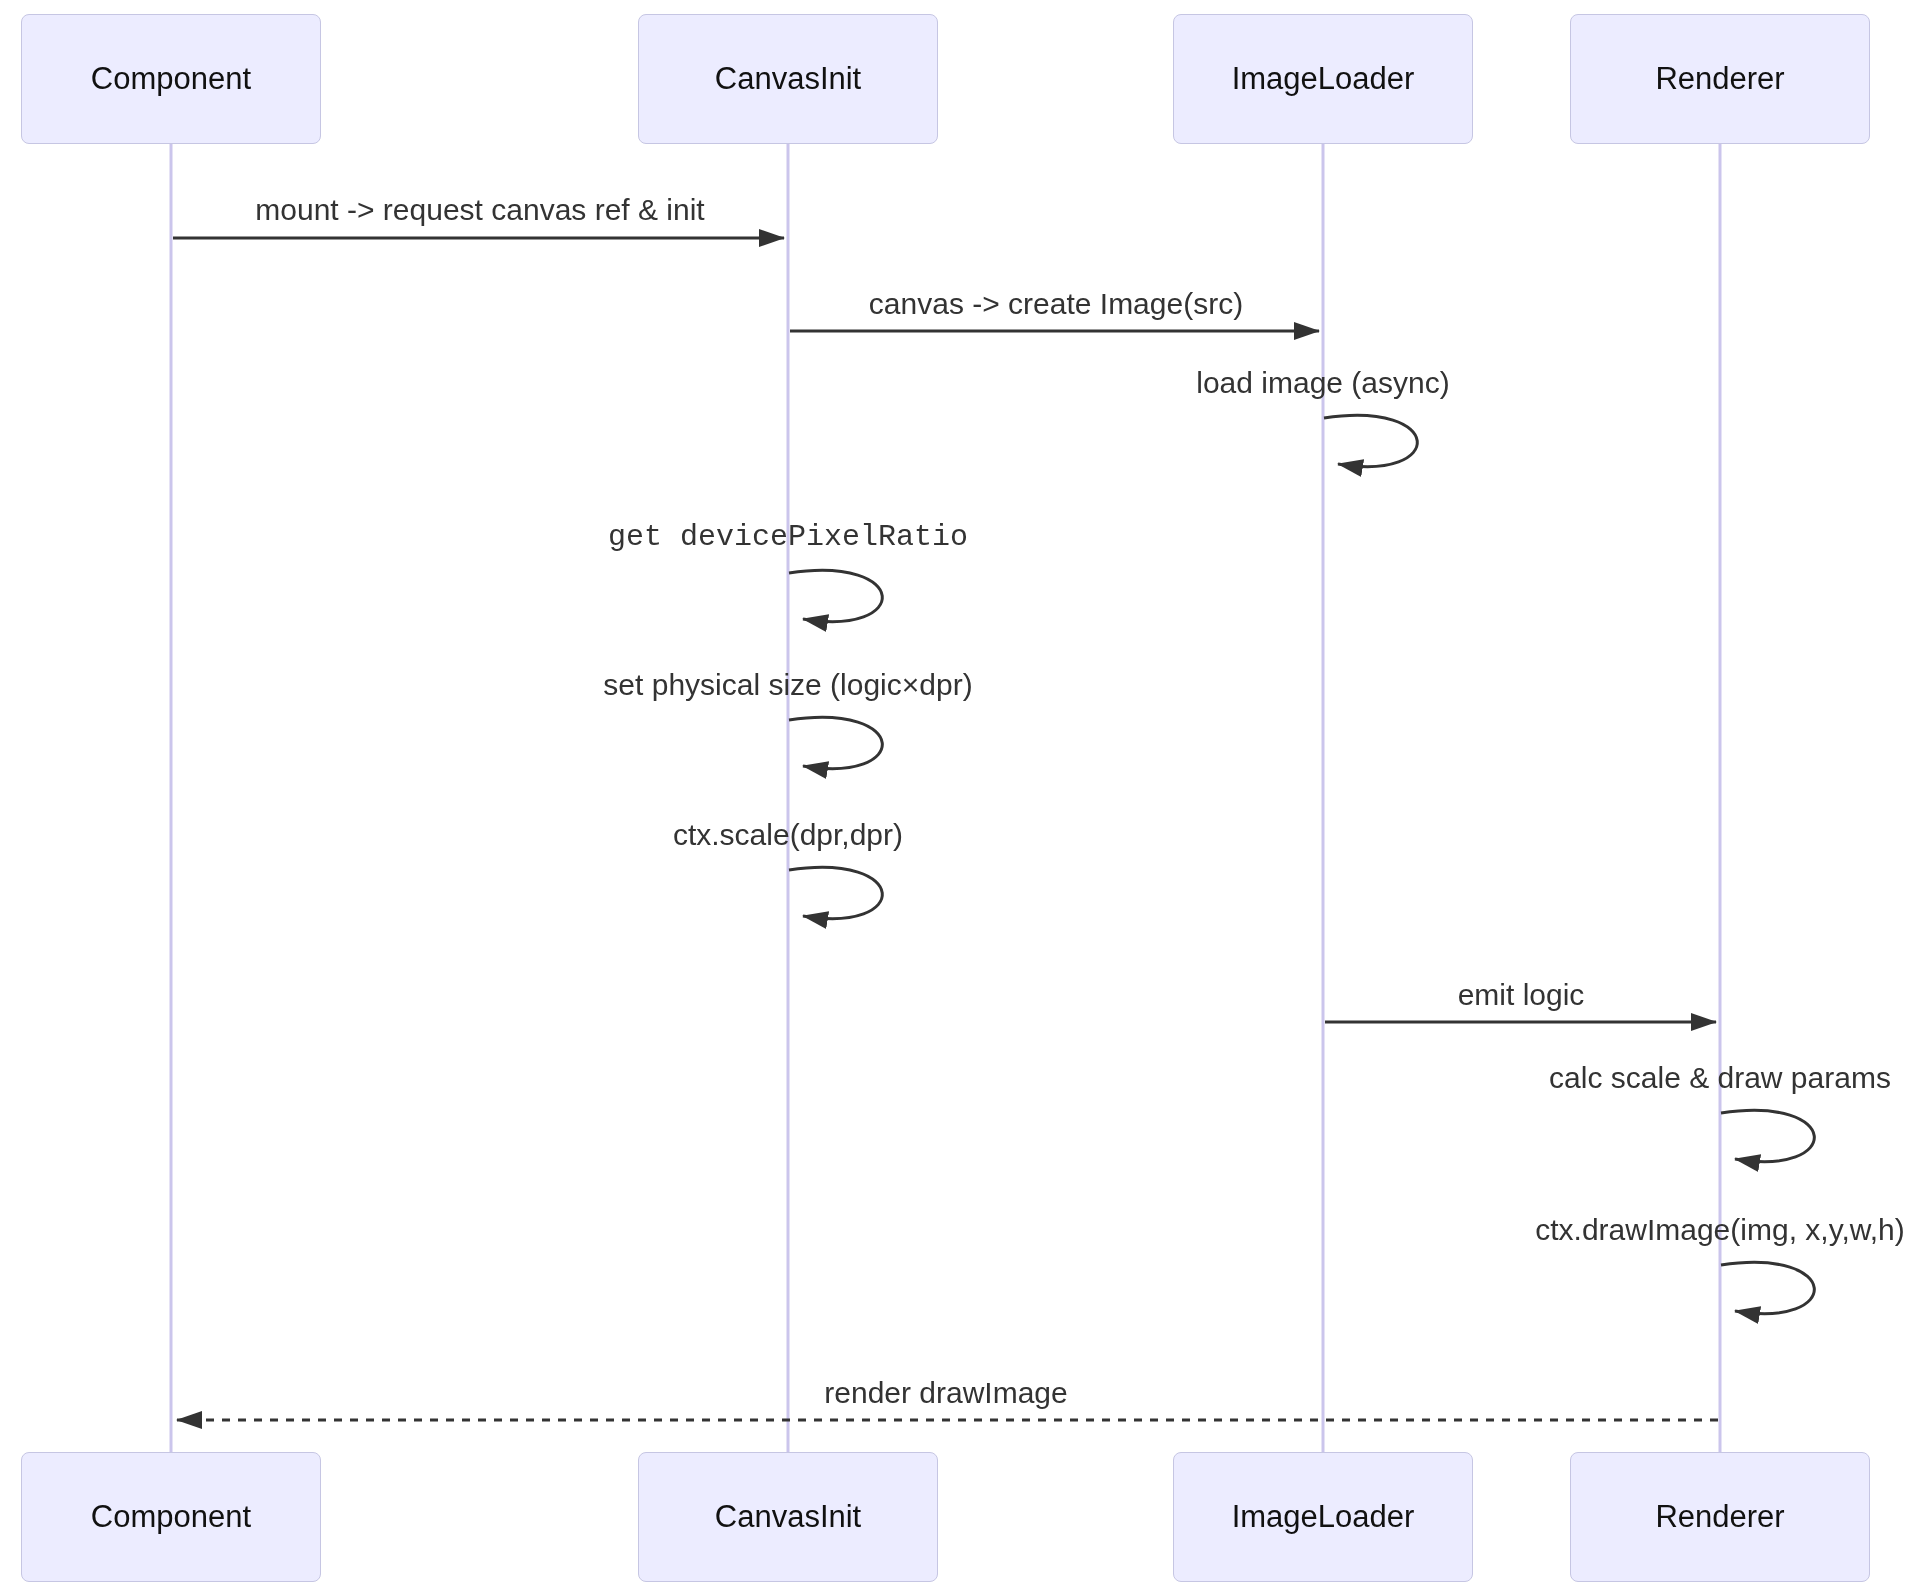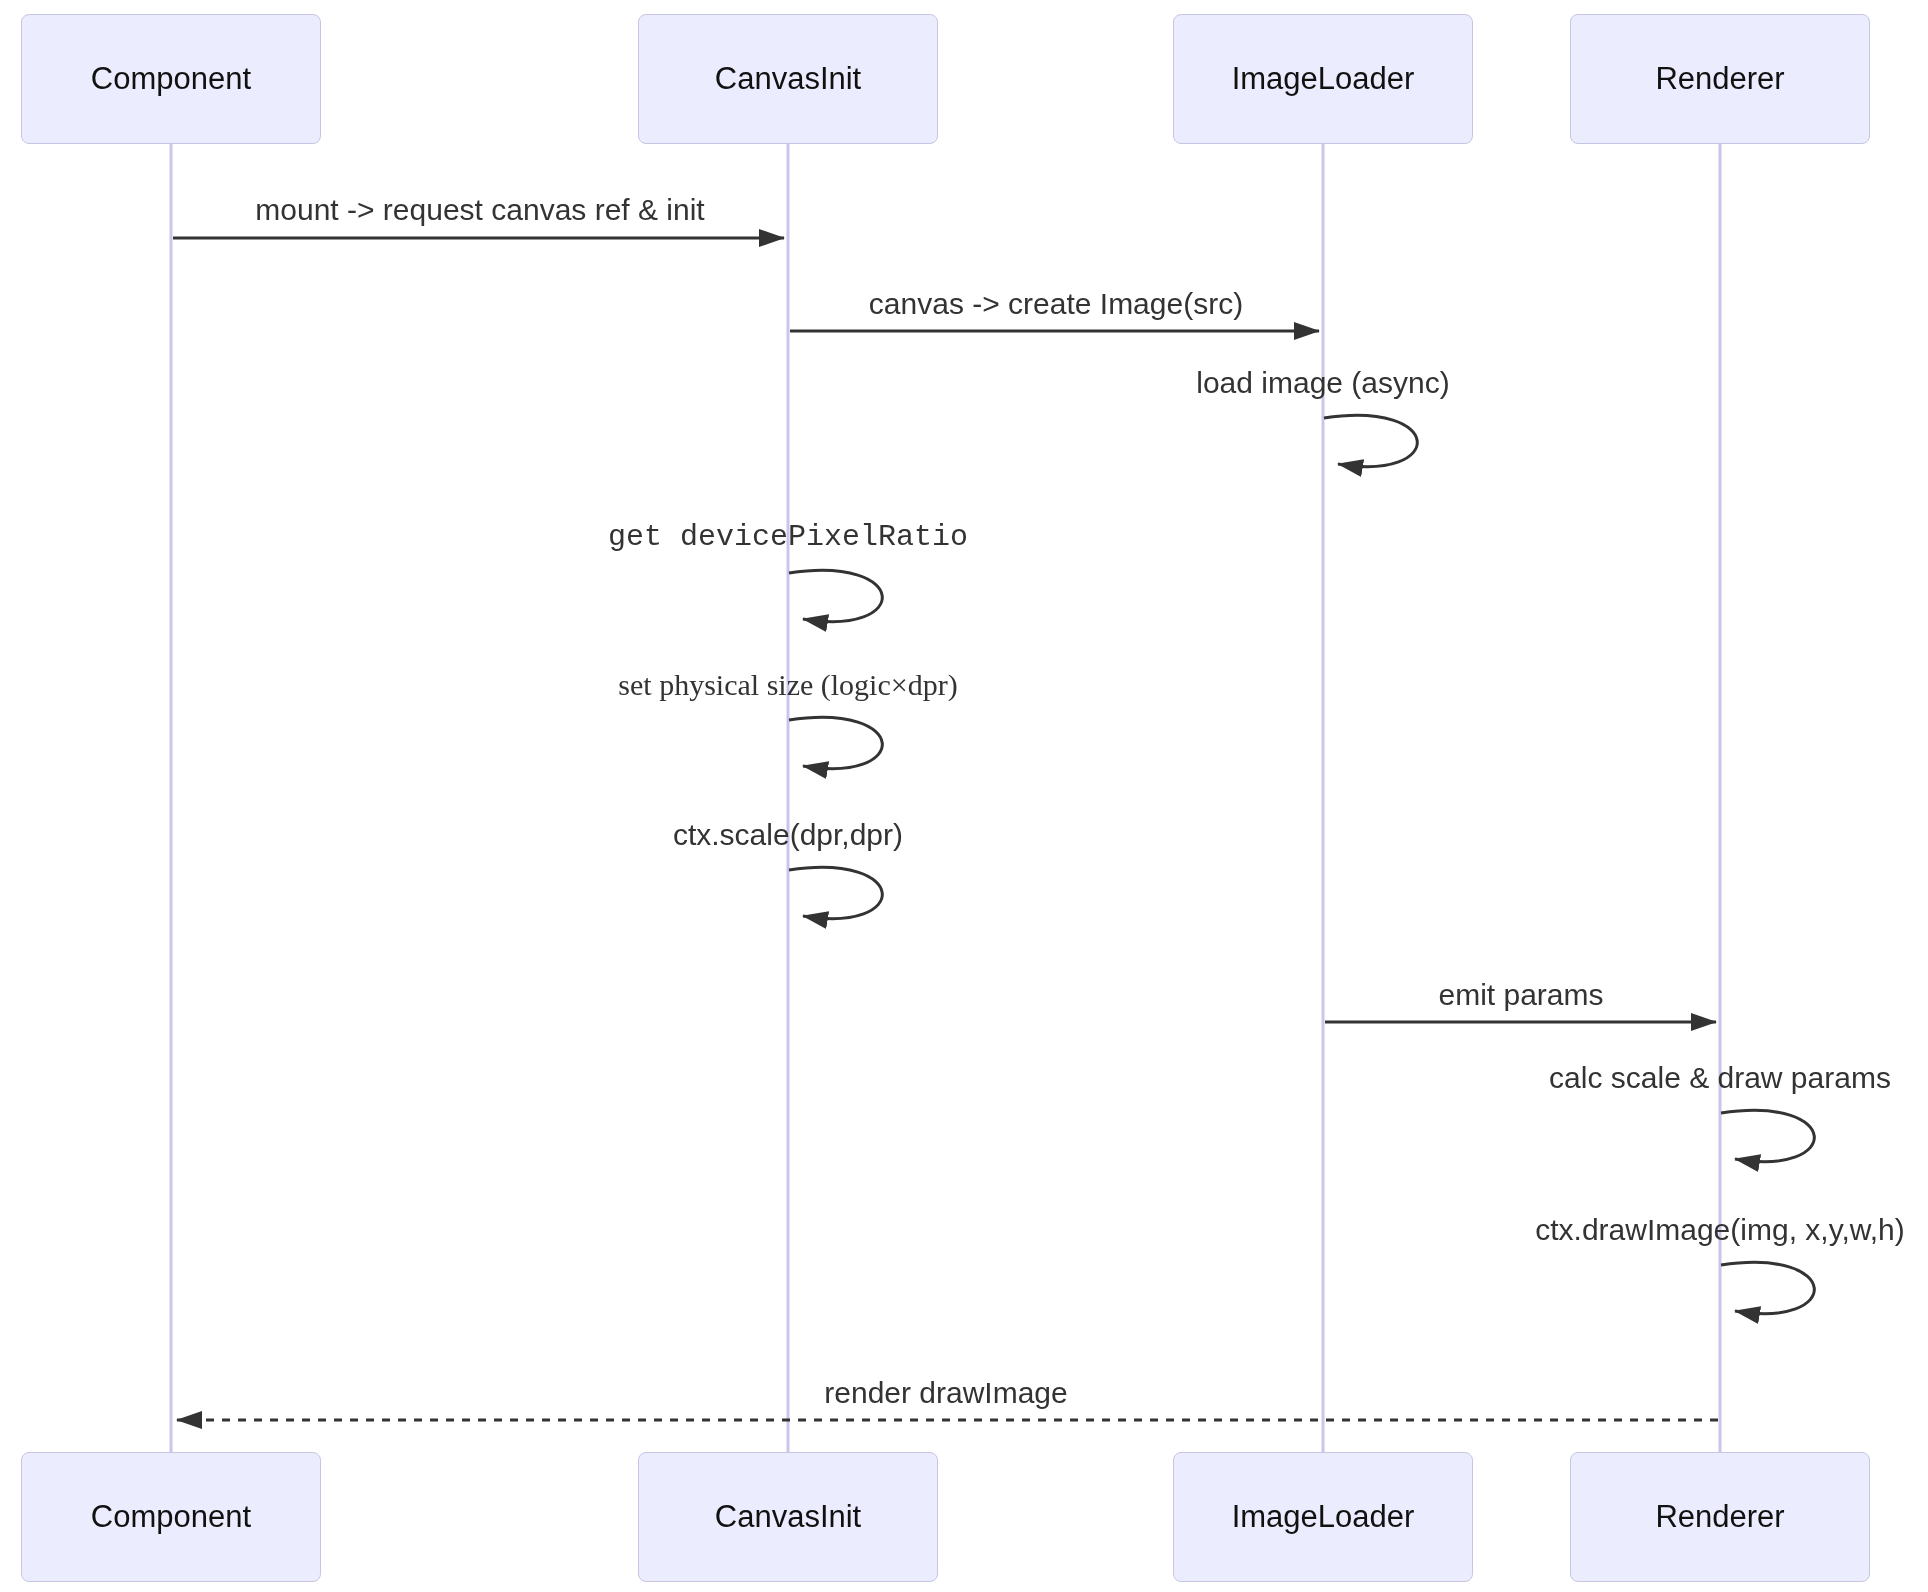--- a/index.html
+++ b/index.html
@@ -121,20 +121,20 @@
     <span class="actor-label">ImageLoader</span>
   </div>
   <div class="actor" style="left:1570px; top:1452px;">
     <span class="actor-label">Renderer</span>
   </div>
 
   <div class="msg" style="left:480px;  top:194px;text-align:center;">mount -&gt; request canvas ref &amp; init</div>
   <div class="msg" style="left:1056px; top:288px;">canvas -&gt; create Image(src)</div>
   <div class="msg" style="left:1323px; top:367px;">load image (async)</div>
   <div class="msg" style="left:788px;  top:522px;font-family:Liberation Mono, monospace;">get devicePixelRatio</div>
-  <div class="msg" style="left:788px;  top:669px;font-family:Liberation Serif, serif;">set physical size (logic×dpr)</div>
+  <div class="msg" style="left:788px;  top:669px;">set physical size (logic×dpr)</div>
   <div class="msg" style="left:788px;  top:819px;text-align:center;">ctx.scale(dpr,dpr)</div>
-  <div class="msg" style="left:1521px; top:979px;">emit params</div>
+  <div class="msg" style="left:1521px; top:979px;">emit logic</div>
   <div class="msg" style="left:1720px; top:1062px;">calc scale &amp; draw params</div>
   <div class="msg" style="left:1720px; top:1214px;">ctx.drawImage(img, x,y,w,h)</div>
   <div class="msg" style="left:946px;  top:1377px;">render drawImage</div>
 
 </div>
 
 </body></html>

